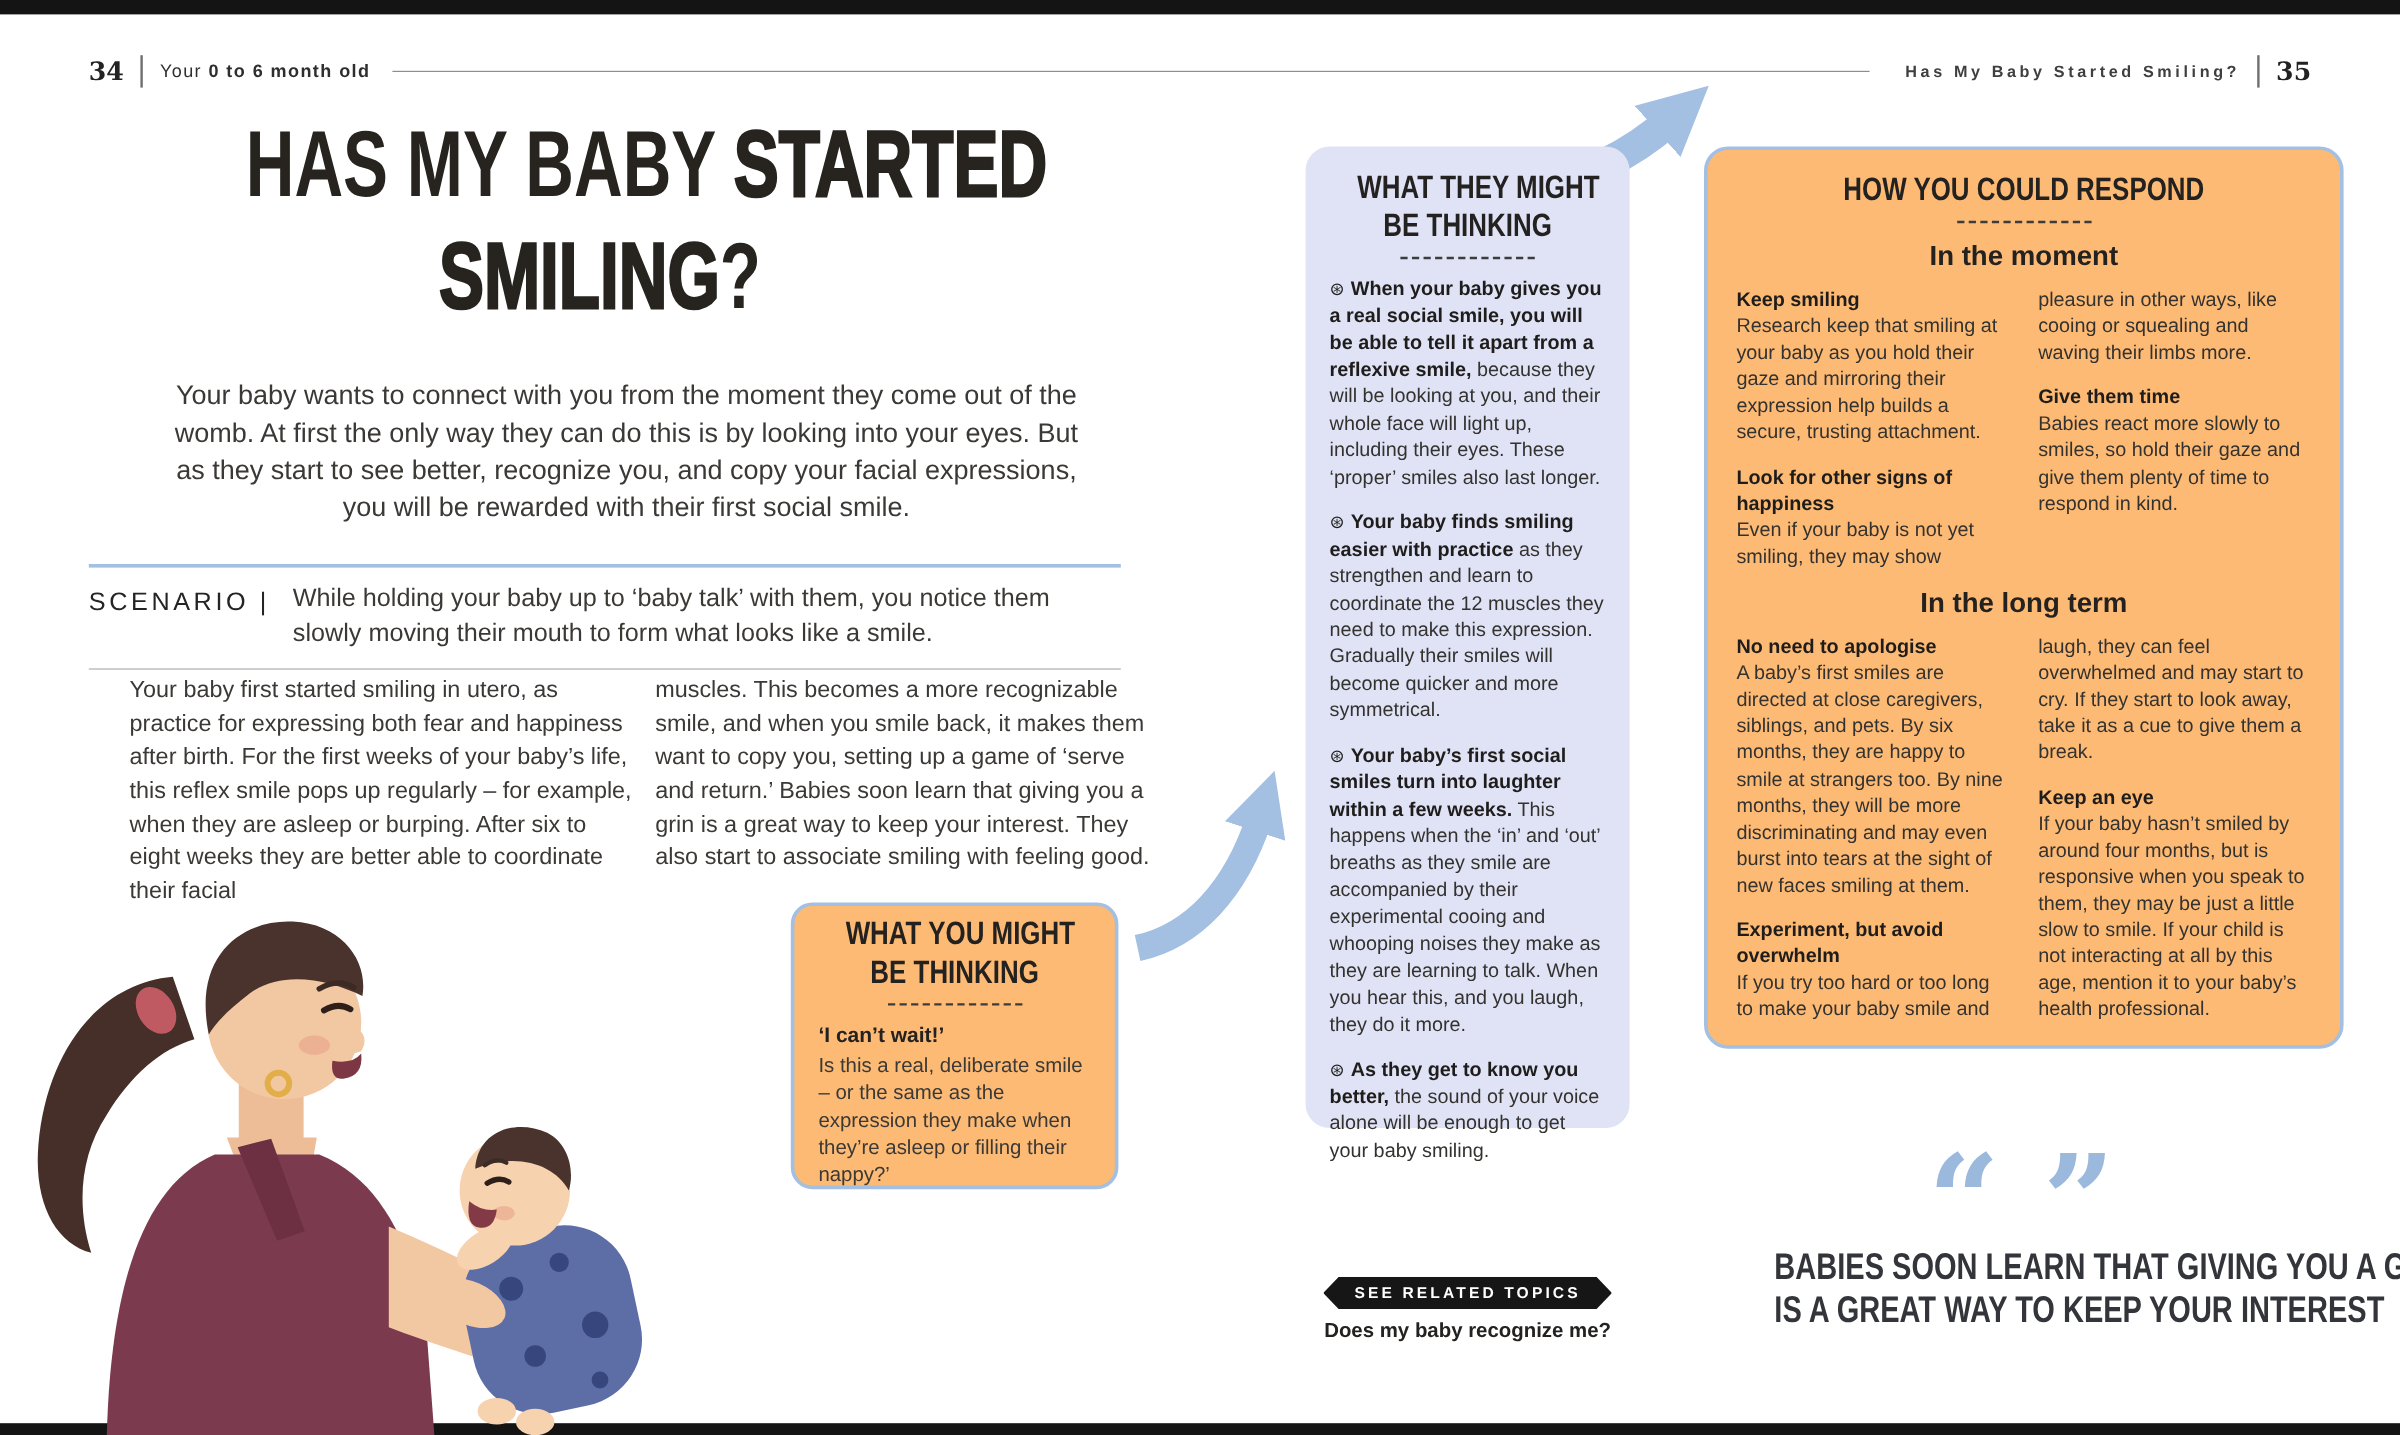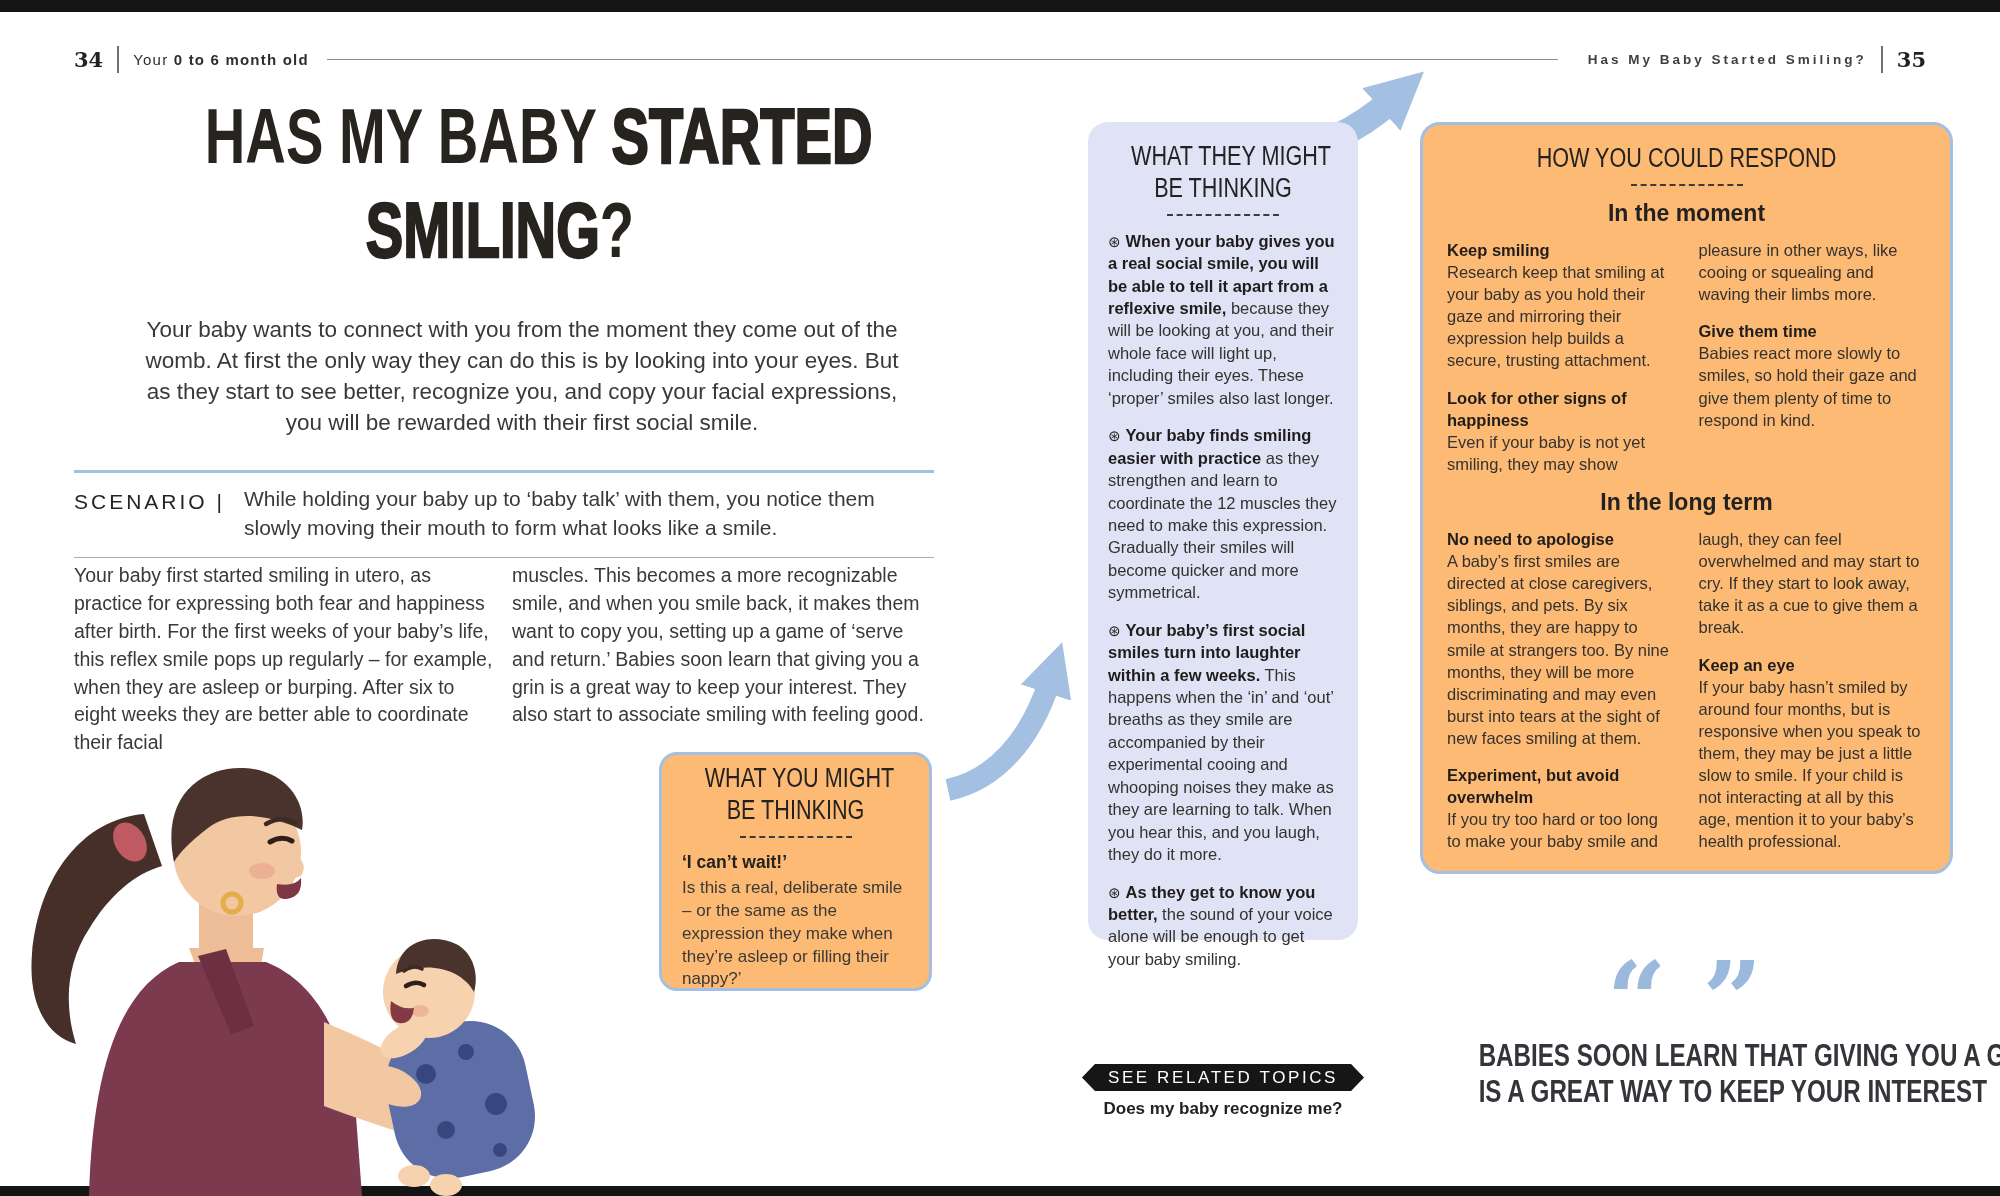--- a/index.html
+++ b/index.html
@@ -29,27 +29,27 @@
 
   #intro { position:absolute; left:133px; top:314px; width:778px; font-size:22.5px; line-height:1.38; text-align:center; color:#3b3936; }
 
   
   #scenario { position:absolute; left:74px; top:470px; width:860px; border-top:3.5px solid var(--accent-blue,#a3bfe2); padding-top:12px; }
   .scen-row { display:flex; }
   .scen-label { width:170px; font-size:21px; letter-spacing:3px; color:#242424; padding-top:5px; }
   .scen-text { flex:1; font-size:21px; line-height:1.36; color:#3b3936; }
   .scen-bottom { margin-top:15px; border-top:1.2px solid #aeaeae; }
 
-  .bodycol { position:absolute; top:562px; font-size:19.5px; line-height:1.43; color:#3b3936; }
+  .bodycol { position:absolute; top:562px; font-size:19.5px; line-height:1.43; color:#3b3936;margin-left:34px; }
   #bcol1 { left:74px; width:420px; }
   #bcol2 { left:512px; width:426px; }
 
   
   .roundbox { border:3px solid var(--accent-blue,#a3bfe2); border-radius:18px; background:#fdba74; }
-  .box-title { text-align:center; font-weight:normal; font-size:27px; line-height:1.18; color:#242220; }
+  .box-title { text-align:center; font-weight:bold; font-size:27px; line-height:1.18; color:#242220; }
   .box-title .cond { display:block; transform:scaleX(0.8); white-space:nowrap; }
   .dashes { width:112px; margin:9px auto 14px auto; border-top:2.6px dashed #3c3c3c; }
 
   #you-box { position:absolute; left:659px; top:752px; width:273px; height:239px; padding:8px 20px; }
   #you-box .lead { font-weight:bold; font-size:17.5px; display:block; margin-bottom:4px; color:#242220; }
   #you-box .btext { font-size:17px; line-height:1.35; color:#3b3936; }
 
   #panel { position:absolute; left:1088px; top:122px; width:270px; height:818px;
     background:var(--panel-lavender,#dfe3f5); border-radius:20px; padding:19px 20px; }
   .bullet { font-size:16.5px; line-height:1.36; color:#34322f; margin-bottom:15px; }
@@ -65,21 +65,21 @@
 
   
   .arrow-path { stroke:var(--accent-blue,#a3bfe2); fill:none; }
   .arrow-head { fill:var(--accent-blue,#a3bfe2); }
   #arrow-top { position:absolute; left:1232px; top:58px; width:220px; height:115px; }
   #arrow-low { position:absolute; left:936px; top:616px; width:170px; height:190px; }
 
   
   #related { position:absolute; left:1080px; top:1064px; width:286px; text-align:center; }
   .ribbon { display:inline-block; background:var(--banner-black,#161616); color:#fff;
-    font-size:17px; font-weight:normal; letter-spacing:2.6px; line-height:27px; height:27px;
+    font-size:13px; font-weight:bold; letter-spacing:2.6px; line-height:27px; height:27px;
     padding:0 26px; clip-path:polygon(13px 0, calc(100% - 13px) 0, 100% 50%, calc(100% - 13px) 100%, 13px 100%, 0 50%); }
   .related-topic { margin-top:8px; font-size:17px; font-weight:bold; color:#242220; }
 
   
   #quote { position:absolute; left:1420px; top:968px; width:533px; text-align:center; }
   .qmarks { font-family:"DejaVu Serif", serif; font-weight:bold; font-size:104px; line-height:66px; height:70px;
     color:var(--quote-marks-blue,#9bb9dd); letter-spacing:4px; }
   .qmarks span { margin:0 16px; }
   .qline { font-size:31px; font-weight:bold; color:#33353a; line-height:1.15; transform:scaleX(0.78); white-space:nowrap; }
 

